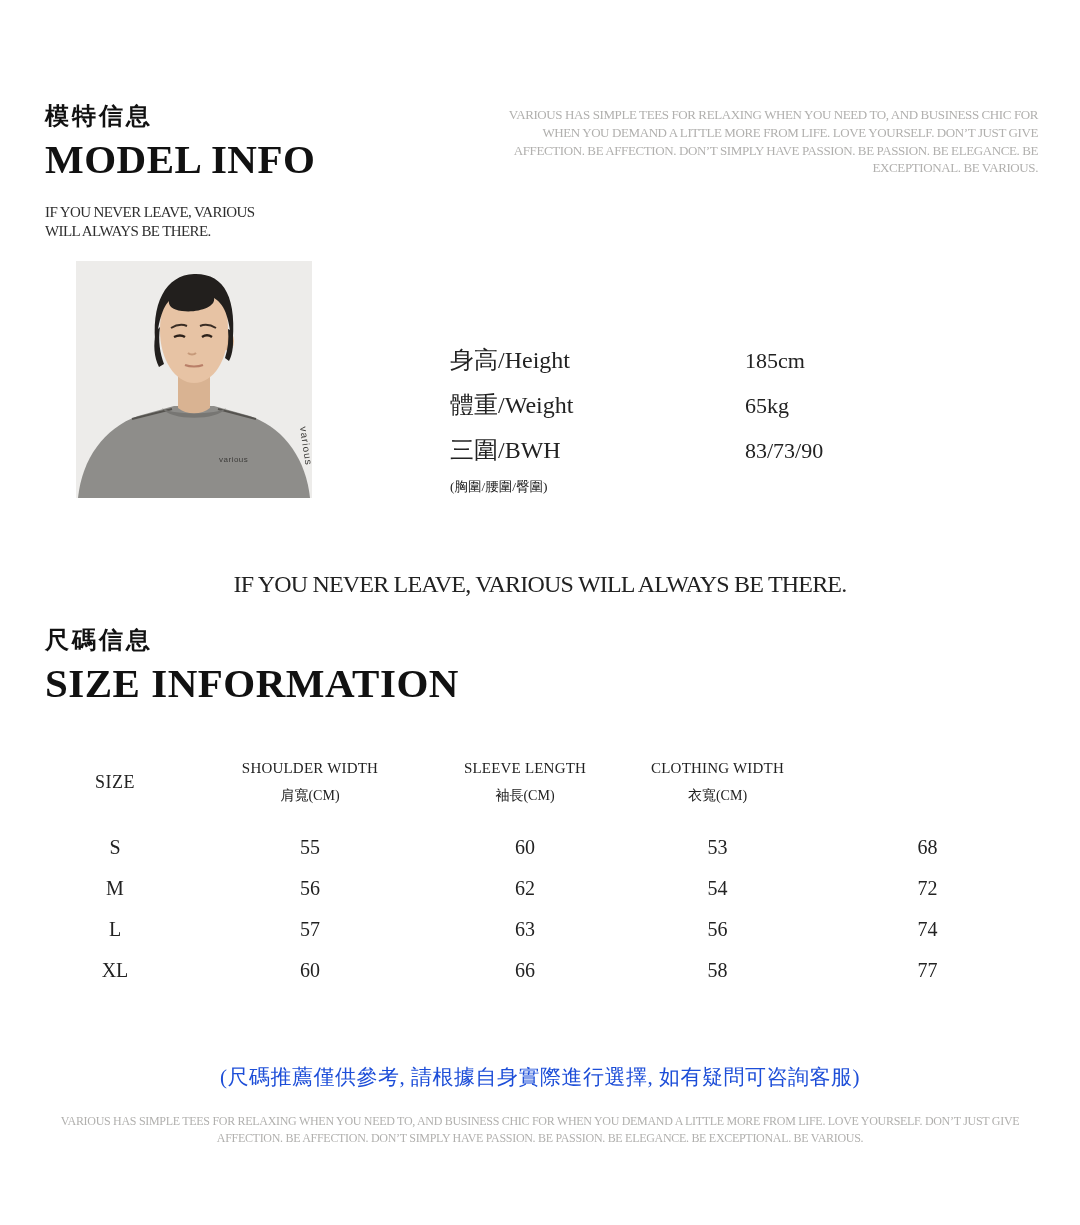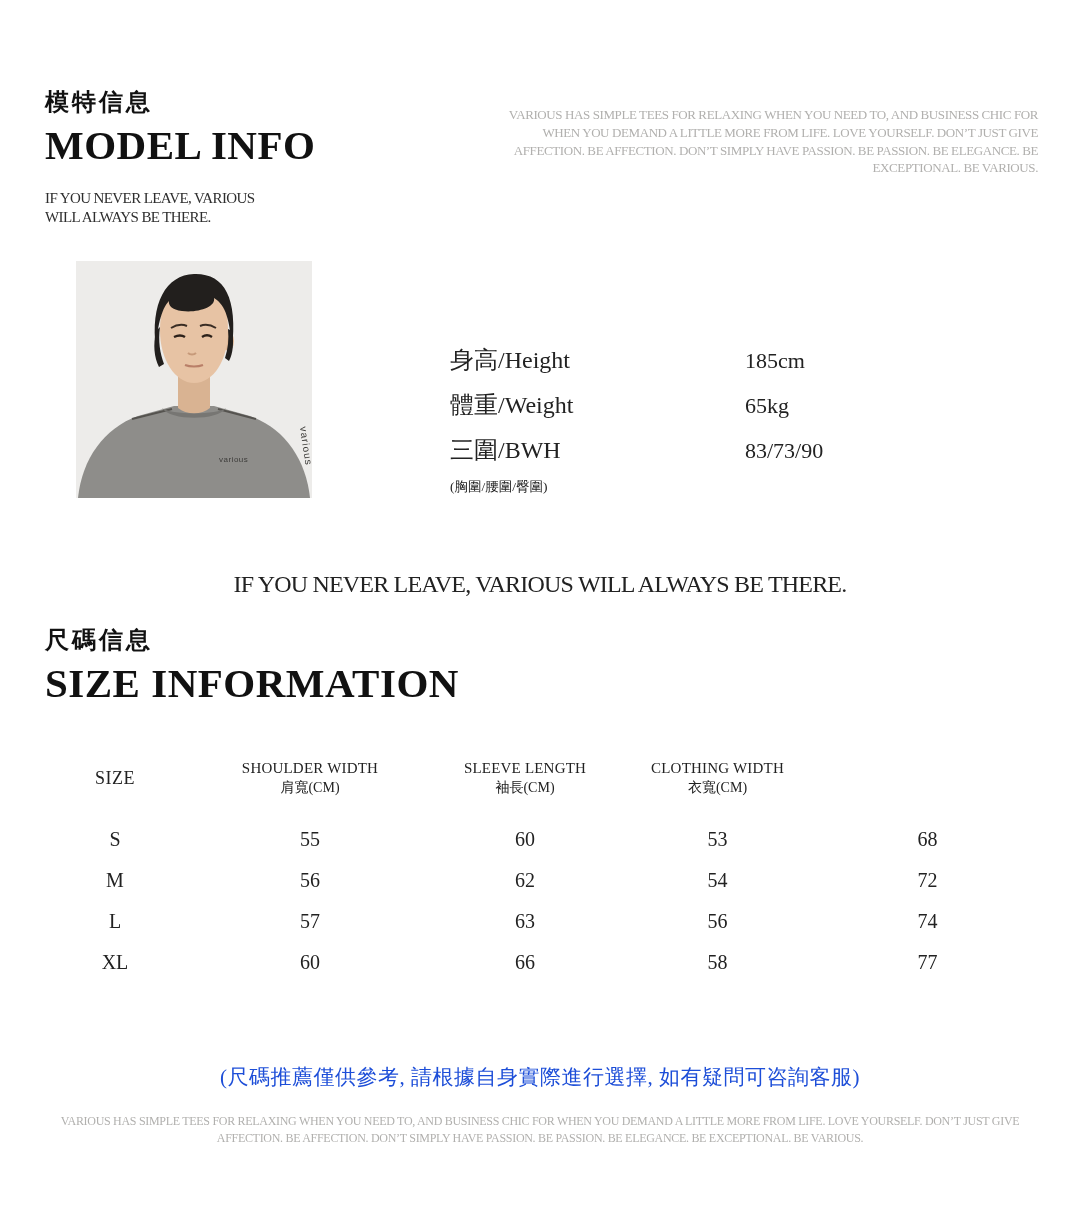--- a/index.html
+++ b/index.html
@@ -9,21 +9,21 @@
     width: 1080px;
     height: 1225px;
     margin: 0 auto;
     background: #ffffff;
     overflow: hidden;
     font-family: "Liberation Serif", "DejaVu Serif", serif;
     color: #1a1a1a;
   }
 
   
-  .header-left { position: absolute; left: 45px; top: 86px; }
+  .header-left { position: absolute; left: 45px; top: 100px; }
   .heading-cn {
     font-size: 24px; font-weight: 700; letter-spacing: 3px; color: #111;
   }
   .heading-en {
     font-size: 41px; font-weight: 700; letter-spacing: 0.5px; color: #111;
     margin-top: 3px; white-space: nowrap;
   }
   .tagline-left {
     margin-top: 20px; width: 225px;
     font-size: 15px; line-height: 1.25; letter-spacing: -0.6px;
@@ -69,21 +69,21 @@
   .size-heading { position: absolute; left: 45px; top: 624px; }
 
   .size-table { position: absolute; left: 40px; top: 760px; width: 1000px; }
   .t-row {
     display: grid;
     grid-template-columns: 150px 240px 190px 195px 225px;
     align-items: center;
   }
   .t-head .t-cell { text-align: center; }
   .th-en { font-size: 15px; letter-spacing: 0.2px; color: #222; }
-  .th-cn { font-size: 14px; color: #222; margin-top: 2px; }
+  .th-cn { font-size: 14px; color: #222; margin-top: 10px; }
   .th-size { font-size: 18px; letter-spacing: 0.5px; color: #222; text-align: center; }
   .t-body .t-row { height: 41px; }
   .t-body { margin-top: 22px; }
   .t-cell { text-align: center; }
   .td-size, .td-val { font-size: 20px; color: #222; }
 
   .size-note {
     position: absolute; left: 0; top: 1063px; width: 100%;
     text-align: center; font-size: 21px; color: #1d4ed8; letter-spacing: 0.5px;
   }

